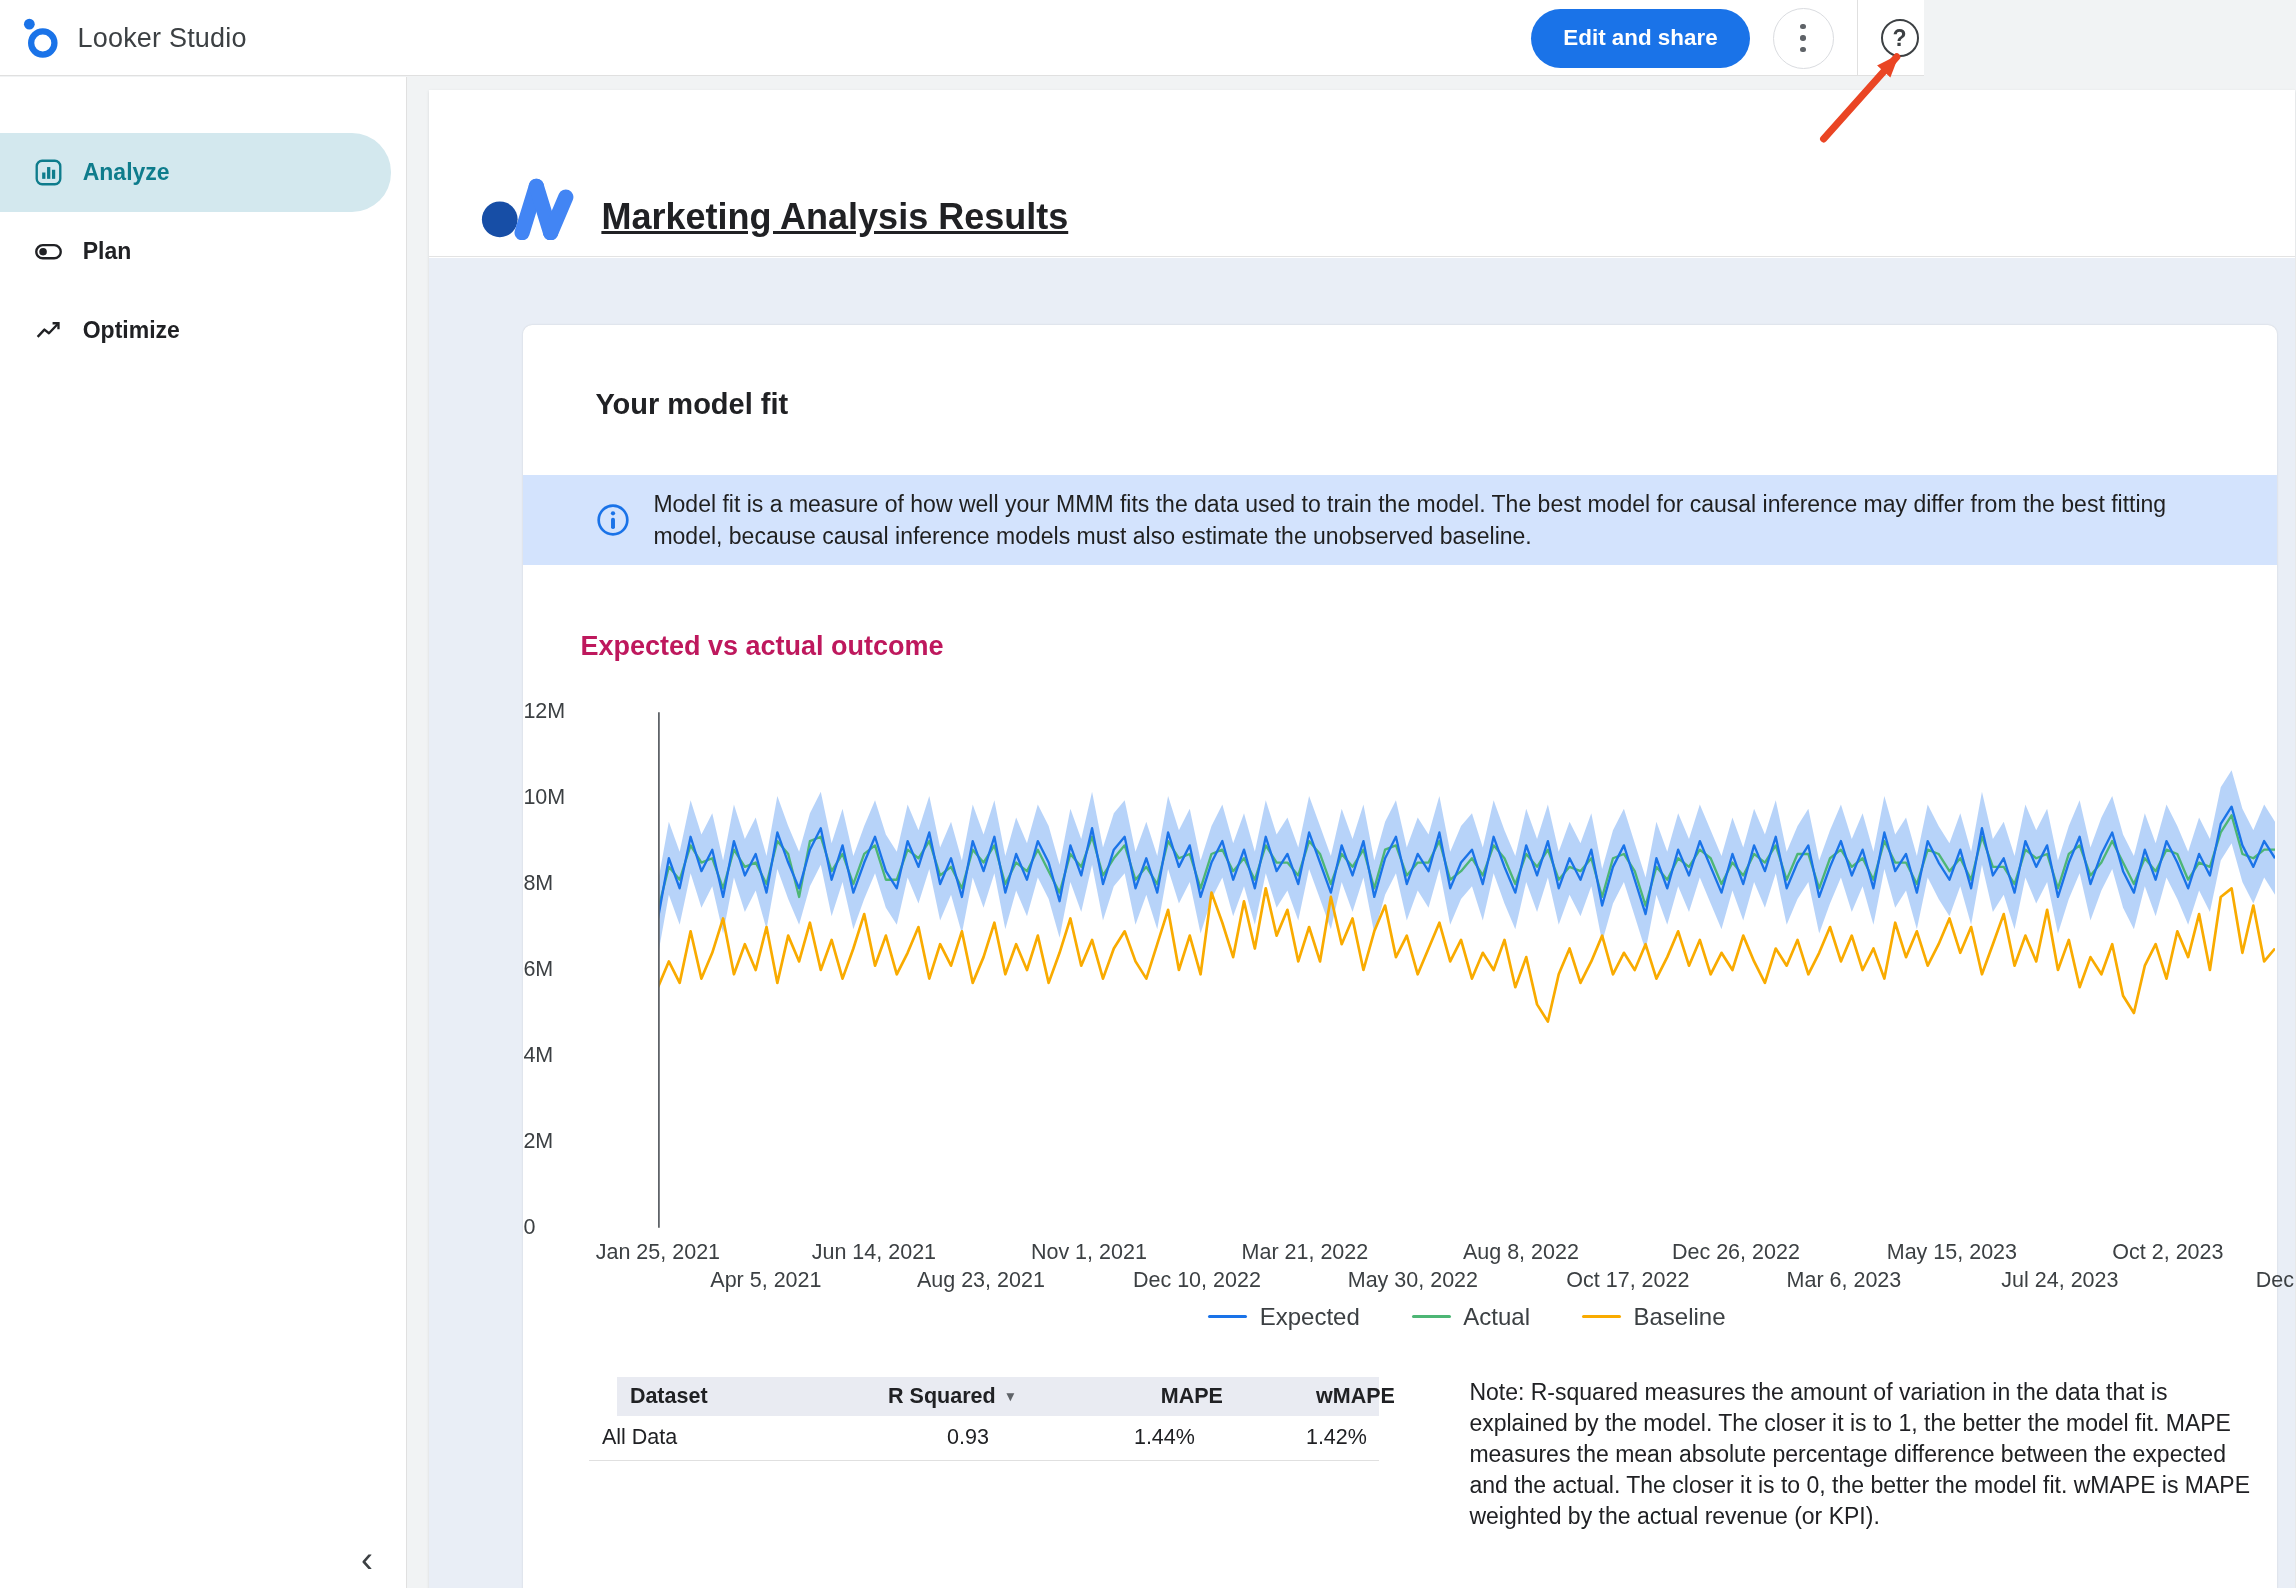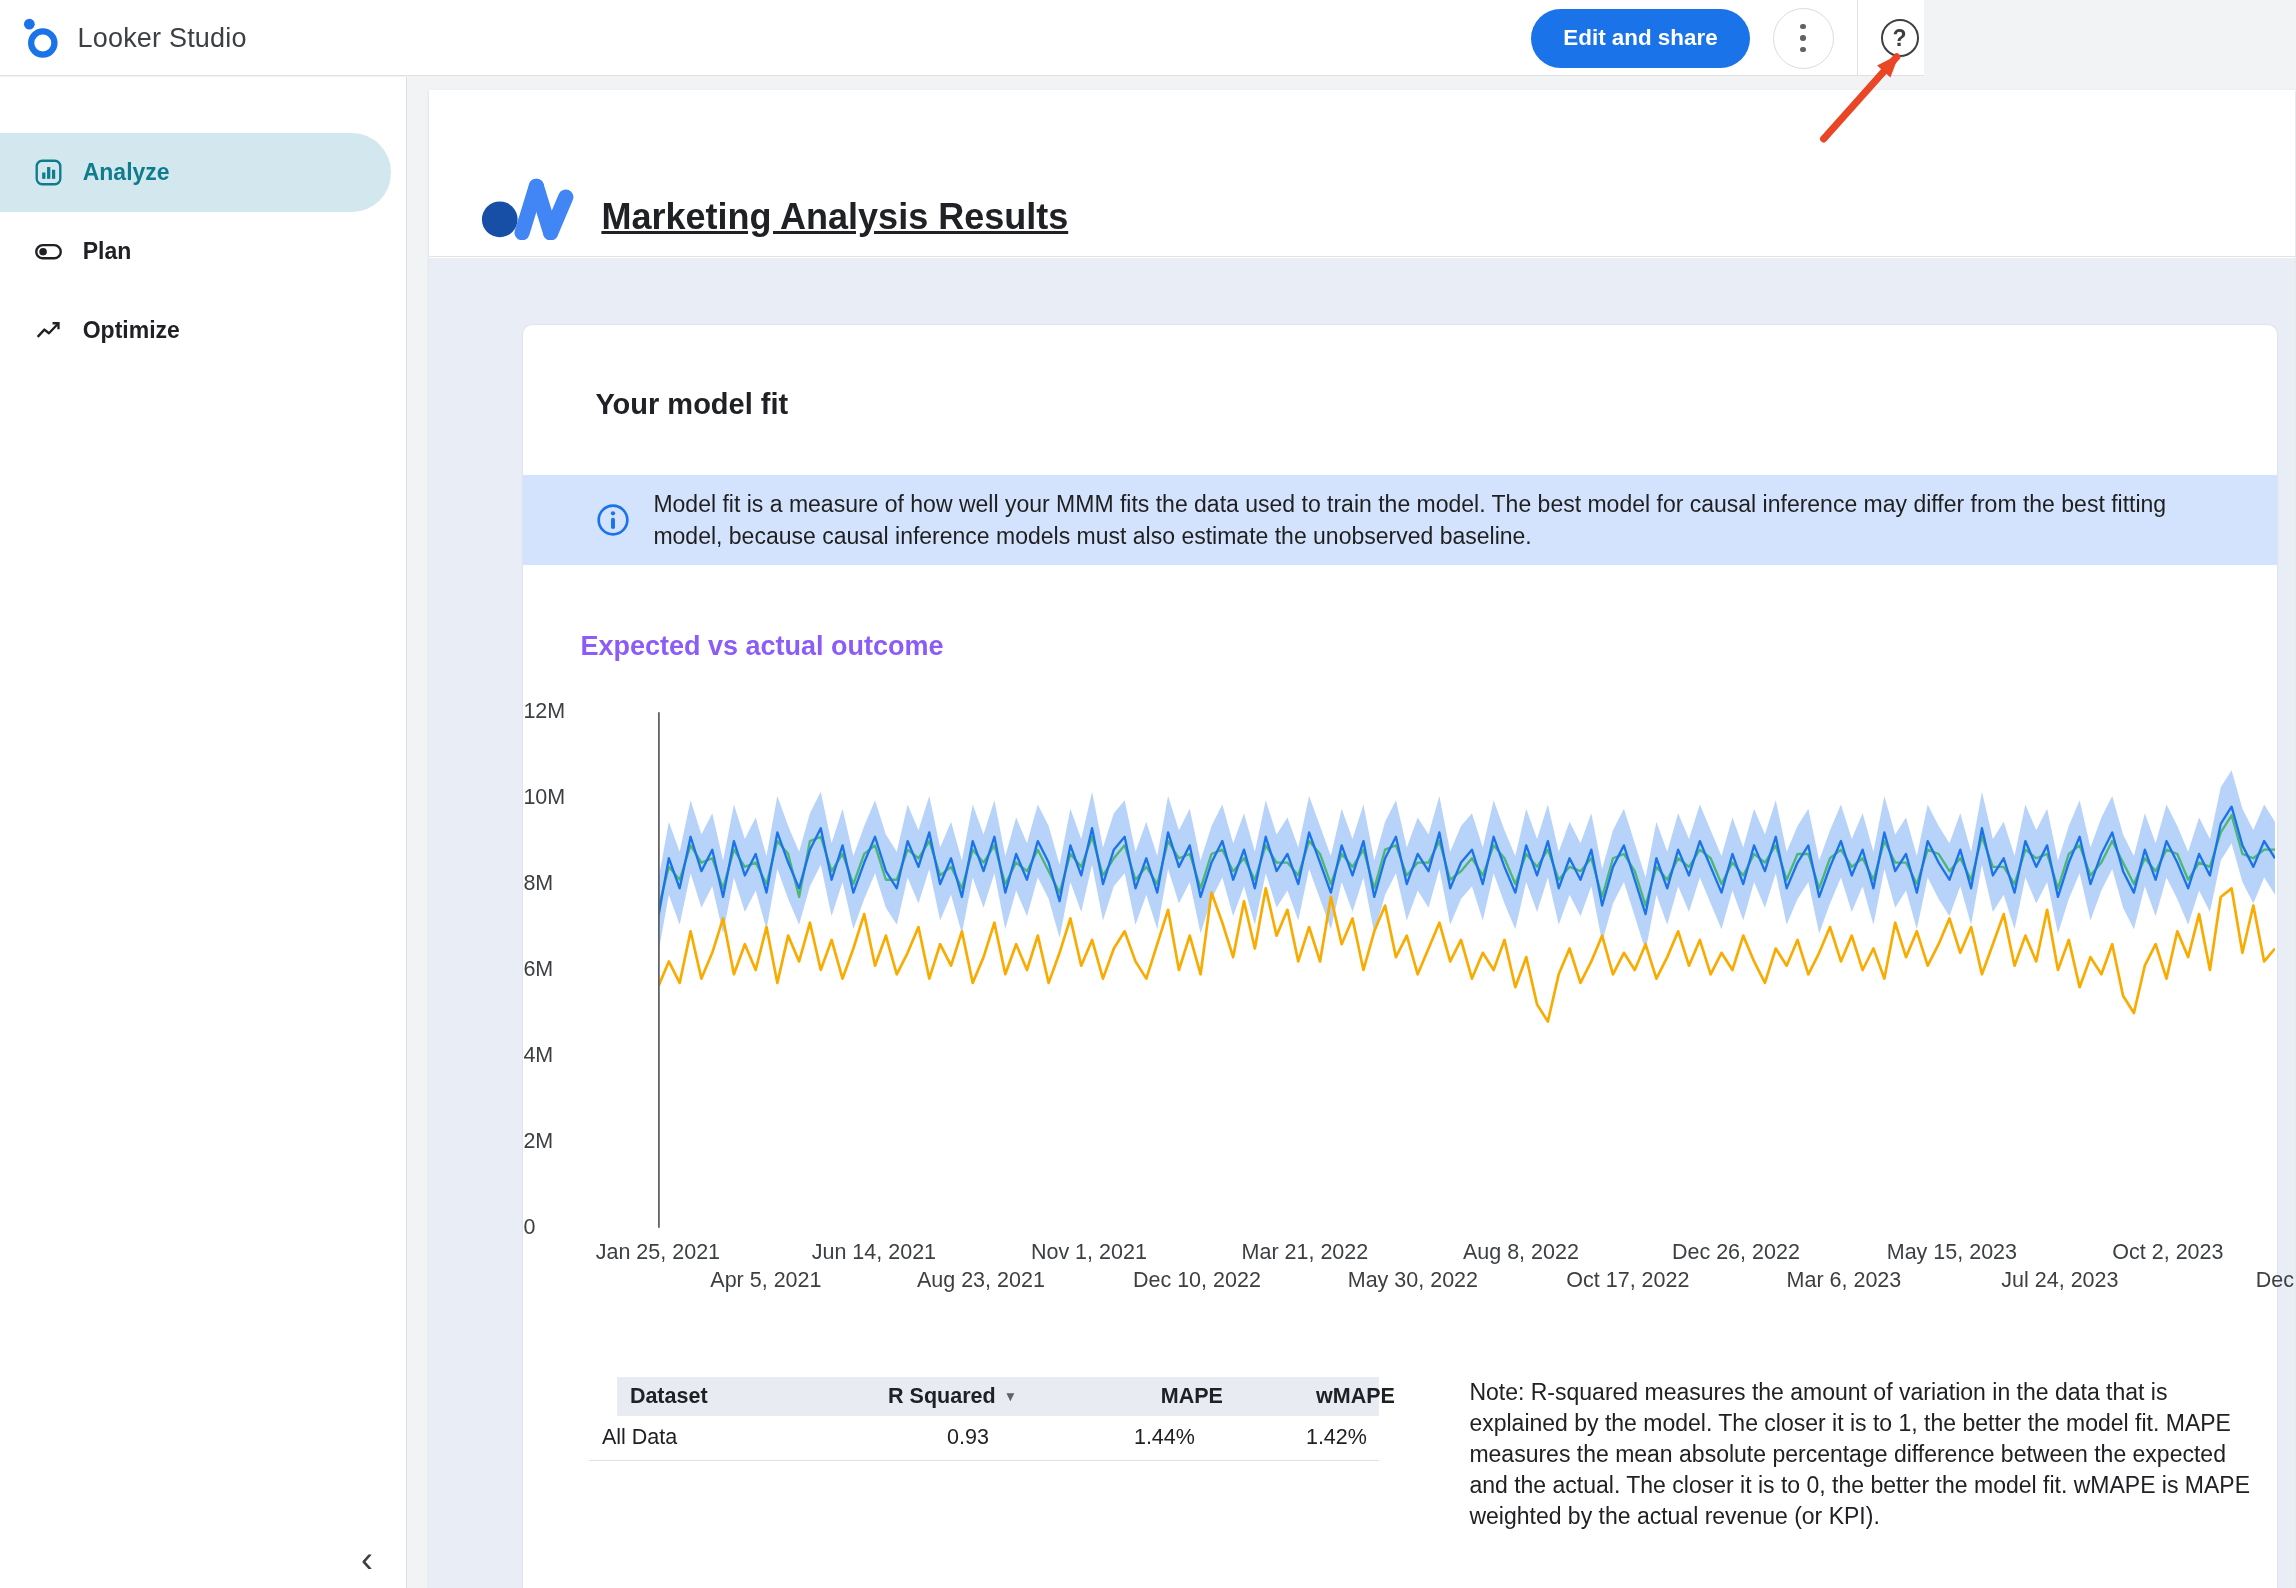--- a/index.html
+++ b/index.html
@@ -35,21 +35,21 @@
   .report-page { position:absolute; left:22.4px; top:12.5px; width:1866px; height:1612px; background:#fff; box-shadow:0 0.9px 2.7px rgba(60,64,67,.15); }
   .report-header { position:relative; height:167px; background:#fff; border-bottom:0.9px solid #e3e3e3; }
   .report-logo { position:absolute; left:52px; top:73px; }
   .report-title { position:absolute; left:172px; top:106px; font-size:36px; color:#202124;text-decoration:underline; }
   .report-body { position:absolute; left:0; top:168px; width:1866px; height:1444px; background:#e9eef6; }
 
   .card { position:relative; margin:67px 0 0 94px; width:1754px; height:1397px; background:#fff; border-radius:9px; box-shadow:0 0.9px 1.8px rgba(60,64,67,.2); }
   .card-title { padding:63px 0 0 72px; font-size:29px; color:#202124; }
   .info-banner { margin-top:54px; width:100%; min-height:90px; background:#d3e3fd; display:flex; align-items:center; gap:23px; padding:12.5px 36px 12.5px 73px; }
   .info-text { font-size:23px; line-height:32px; color:#1f1f1f; max-width:1603px; }
-  .section-title { margin:66px 0 0 57px; font-size:27px; color:#8b5cf6; }
+  .section-title { margin:66px 0 0 57px; font-size:27px; color:#be185d; }
 
   
   .chart-wrap { position:relative; margin-top:50px; height:638px; width:1754px; }
   .y-axis-labels { position:absolute; left:0; top:0; width:119px; height:516px; }
   .y-axis-labels span { position:absolute; right:0; width:119px; text-align:left; font-size:21.5px; color:#3c4043; }
   #chart-svg { position:absolute; left:135px; top:0; }
   .x-axis-labels { position:absolute; left:135px; top:0; width:1617px; height:582px; }
   .x-axis-labels span { position:absolute; width:179px; margin-left:-90px; text-align:center; font-size:21.5px; color:#3c4043; white-space:nowrap; }
   .chart-legend { position:absolute; left:135px; top:591px; width:1617px; display:flex; justify-content:center; gap:52px; }
   .legend-item { display:flex; align-items:center; gap:12.5px; font-size:24px; color:#3c4043; }
@@ -192,20 +192,34 @@
                 <span style="left: 755px; top: 556px;">May 30, 2022</span>
                 <span style="left: 863px; top: 528px;">Aug 8, 2022</span>
                 <span style="left: 970px; top: 556px;">Oct 17, 2022</span>
                 <span style="left: 1078px; top: 528px;">Dec 26, 2022</span>
                 <span style="left: 1186px; top: 556px;">Mar 6, 2023</span>
                 <span style="left: 1294px; top: 528px;">May 15, 2023</span>
                 <span style="left: 1402px; top: 556px;">Jul 24, 2023</span>
                 <span style="left: 1510px; top: 528px;">Oct 2, 2023</span>
                 <span style="left: 1617px; top: 556px;">Dec</span>
               </div>
+            <div class="chart-legend" id="chart-legend">
+                <div class="legend-item">
+                  <span class="legend-swatch" style="background: rgb(26, 115, 232);"></span>
+                  <span>Expected</span>
+                </div>
+                <div class="legend-item">
+                  <span class="legend-swatch" style="background: rgb(77, 182, 117);"></span>
+                  <span>Actual</span>
+                </div>
+                <div class="legend-item">
+                  <span class="legend-swatch" style="background: rgb(249, 171, 0);"></span>
+                  <span>Baseline</span>
+                </div>
+              </div>
           </div>
 
           <div class="bottom-row">
             <div class="mtable">
               <div class="thead">
                 <div class="th c1"><span>Dataset</span></div>
                 <div class="th c2"><span>R Squared</span><span class="sort-icon">▼</span></div>
                 <div class="th c3"><span>MAPE</span></div>
                 <div class="th c4"><span>wMAPE</span></div>
               </div>

